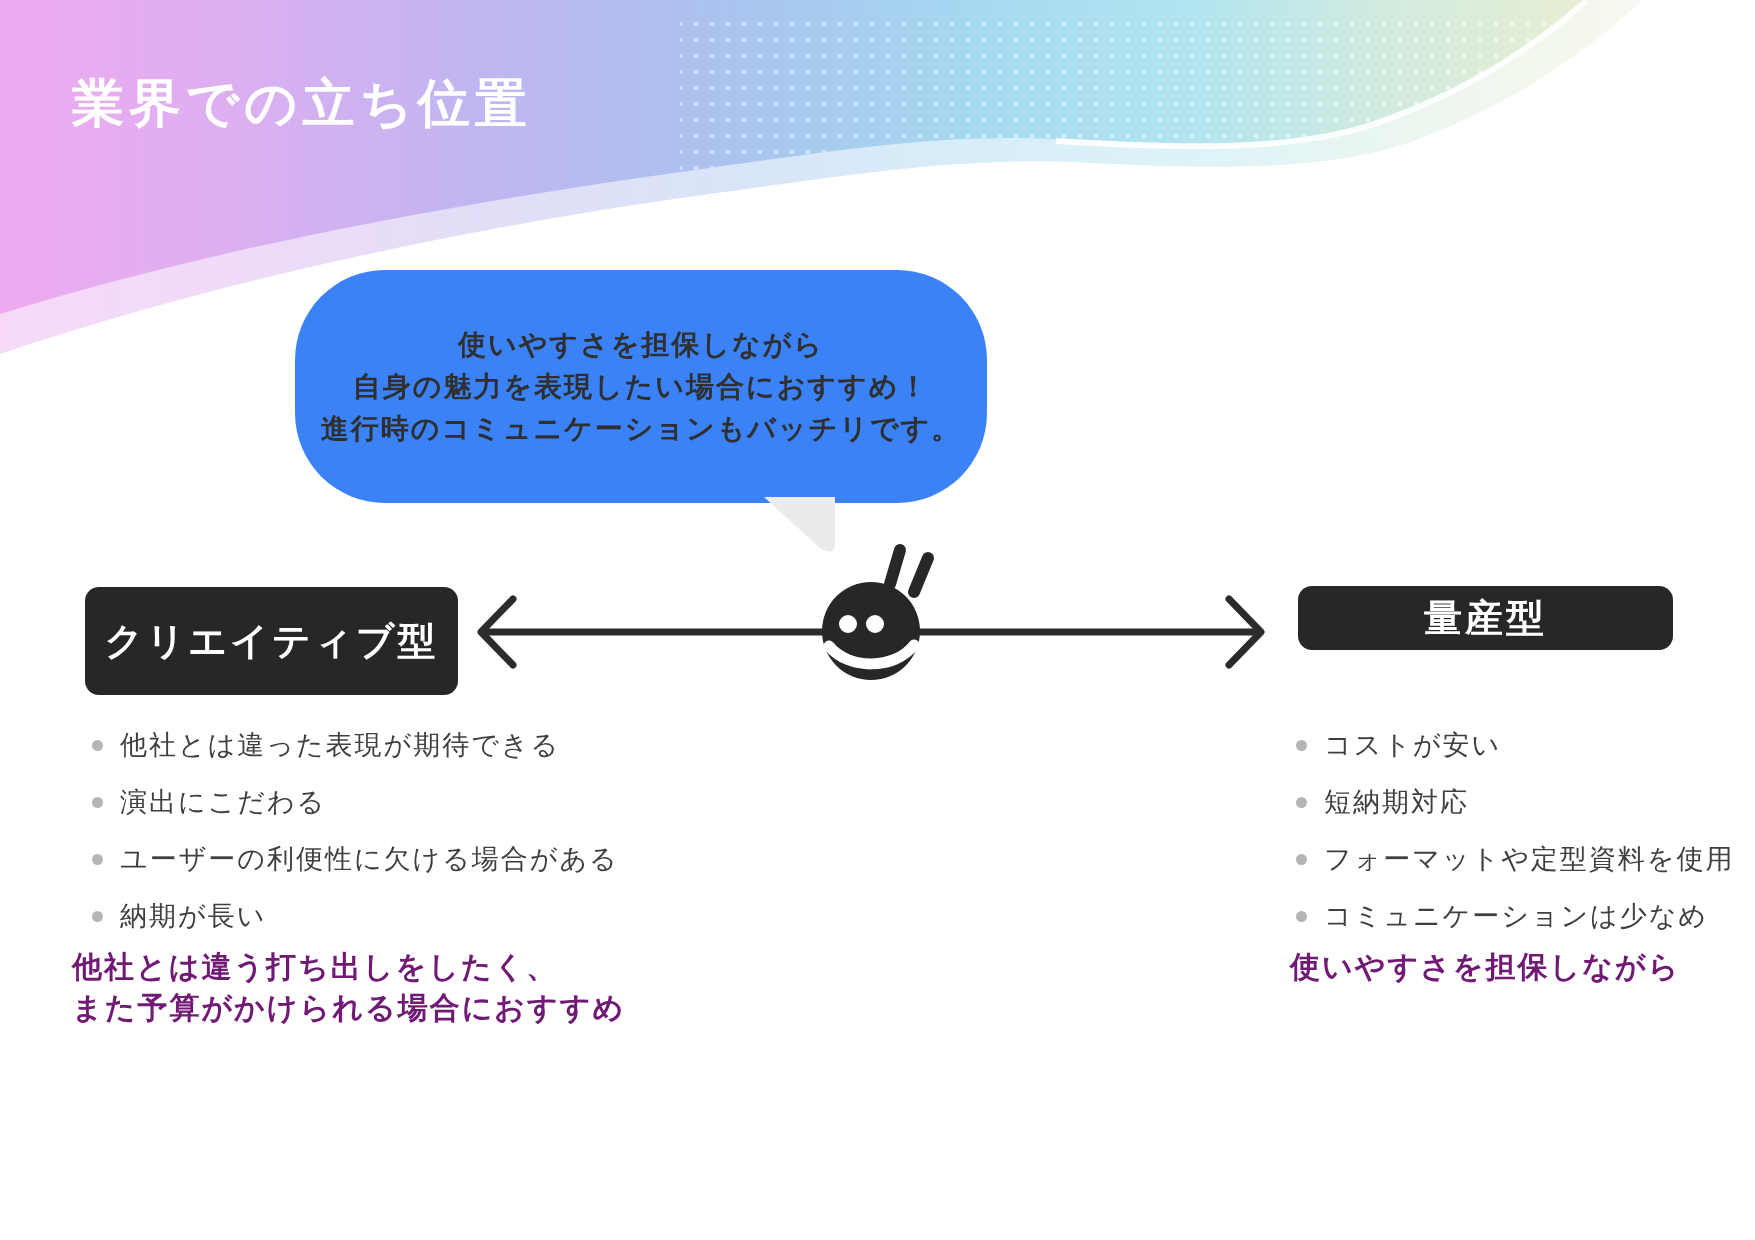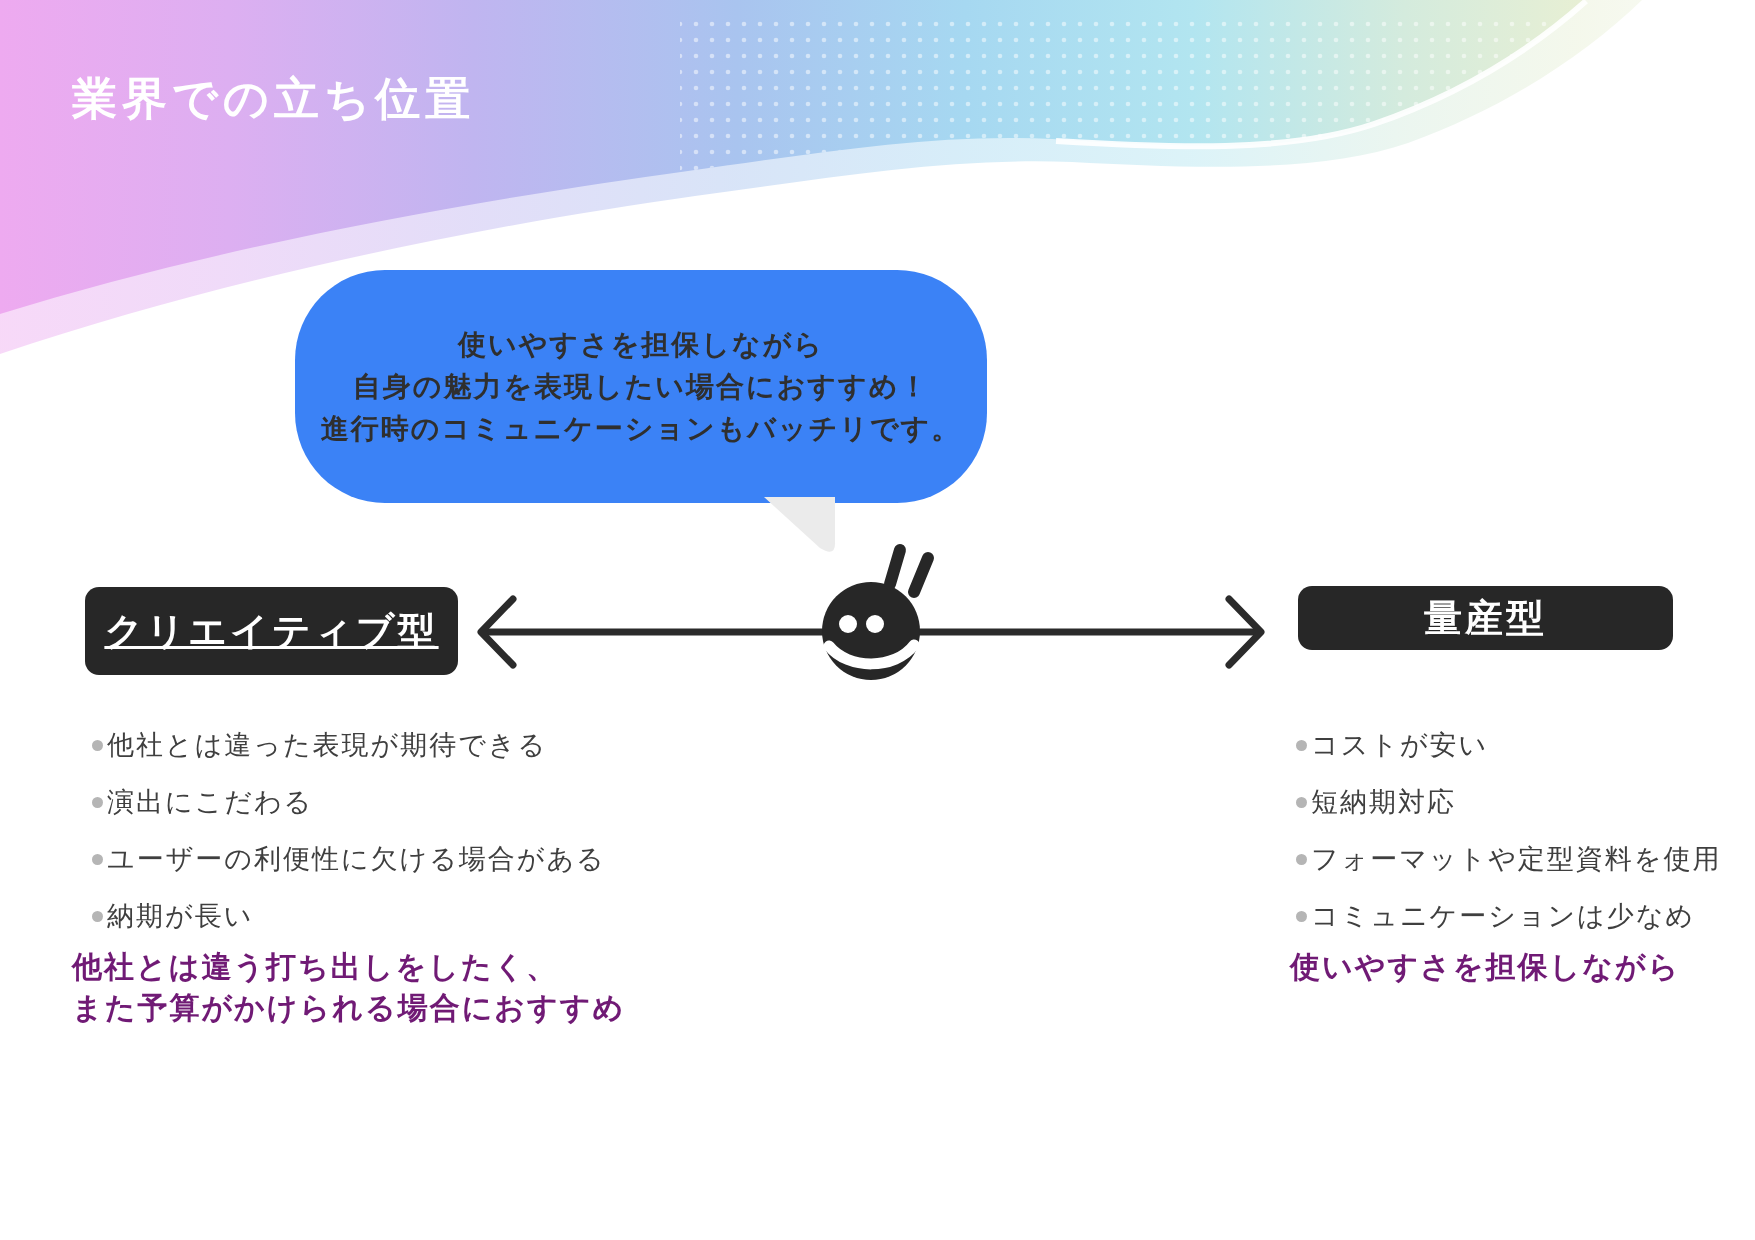--- a/index.html
+++ b/index.html
@@ -3,50 +3,50 @@
 <meta charset="utf-8">
 <style>
   html,body{margin:0;padding:0;background:#fff;}
   body{font-family:"Liberation Sans","DejaVu Sans",sans-serif;}
   .slide{position:relative;width:1755px;height:1240px;background:#ffffff;overflow:hidden;}
 
   
   .header-svg{position:absolute;top:0;left:0;display:block;}
   .page-title{
     position:absolute;left:72px;top:72px;
-    font-size:45px;font-weight:bold;color:#ffffff;
+    font-size:52px;font-weight:bold;color:#ffffff;
     letter-spacing:5px;line-height:1.2;
   }
 
   
   .bubble{
     position:absolute;left:295px;top:270px;width:692px;height:233px;
     background:#3b82f6;border-radius:90px;
     display:flex;flex-direction:column;justify-content:center;align-items:center;
     text-align:center;
   }
   .bubble-line{font-size:28px;font-weight:bold;color:#2f2f2f;line-height:42px;letter-spacing:2px;}
 
   
   .axis-box{
     position:absolute;background:#272727;border-radius:14px;
     display:flex;align-items:center;justify-content:center;
     color:#ffffff;font-weight:bold;font-size:38px;letter-spacing:3px;
   }
-  .axis-box.left{left:85px;top:587px;width:373px;height:88px;text-decoration:underline;}
+  .axis-box.left{left:85px;top:587px;width:373px;height:108px;}
   .axis-box.right{left:1298px;top:586px;width:375px;height:64px;}
 
   
   .overlay-svg{position:absolute;top:0;left:0;pointer-events:none;}
 
   
   .bullet-list{position:absolute;display:flex;flex-direction:column;gap:19px;}
   .bullet-list.left{left:92px;top:726px;}
   .bullet-list.right{left:1296px;top:726px;}
-  .bullet-item{display:flex;align-items:center;gap:4px;}
+  .bullet-item{display:flex;align-items:center;gap:17px;}
   .bullet-dot{width:11px;height:11px;border-radius:50%;background:#b5b5b5;flex:0 0 auto;}
   .bullet-text{font-size:27px;color:#3f3f3f;line-height:38px;letter-spacing:2px;}
 
   
   .summary{position:absolute;font-size:30px;font-weight:bold;color:#701a75;line-height:41px;letter-spacing:2px;}
   .summary.left{left:72px;top:946px;}
   .summary.right{left:1290px;top:946px;}
 </style>
 </head>
 <body>

